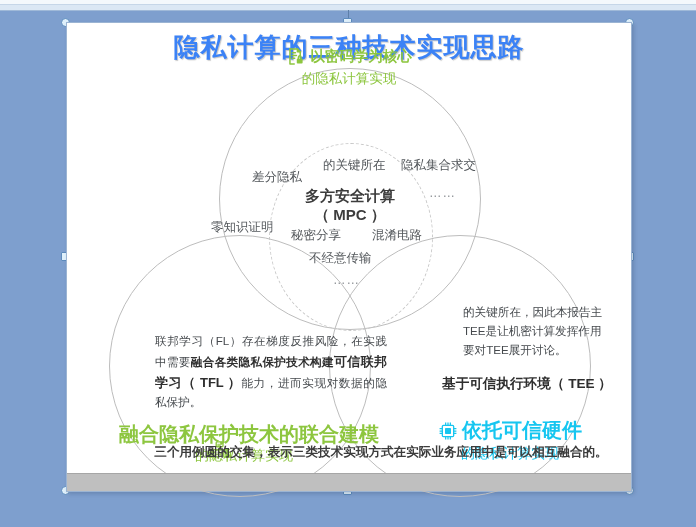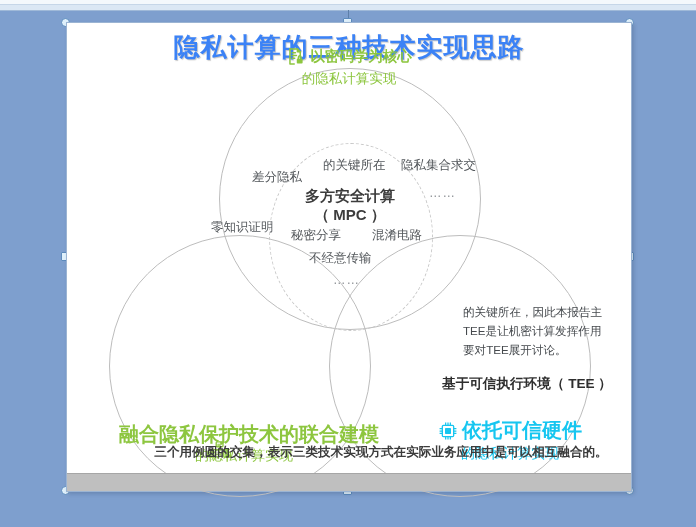--- a/index.html
+++ b/index.html
@@ -294,20 +294,23 @@
       <div class="mpc-term" style="left:224px; top:204px;">秘密分享</div>
       <div class="mpc-term" style="left:305px; top:204px;">混淆电路</div>
       <div class="mpc-term" style="left:242px; top:227px;">不经意传输</div>
 
       <div class="mpc-dots" style="left:362px; top:163px;">……</div>
       <div class="mpc-dots" style="left:266px; top:250px;">……</div>
 
       <div class="mpc-core" style="left:202px; top:164px; width:162px;">多方安全计算</div>
       <div class="mpc-core" style="left:202px; top:183px; width:162px;">（ MPC ）</div>
 
+      <div class="para" id="para-fl">
+        <span>联邦学习（FL）存在梯度反推风险，</span><span>在实践中需要</span><b>融合各类隐私保护技</b><b>术构建</b><span class="big">可信联邦学习（ TFL ）</span><span>能力，进而实现对数据的隐私保护。</span>
+      </div>
 
       <div class="label-block" id="label-fl">
         <div class="label-row-top green">融合隐私保护技术的联合建模</div>
         <div class="label-row-bot green">的隐私计算实现</div>
         <span class="fl-icon">
           <svg class="icon-svg" width="25" height="22" viewBox="0 0 26 24" fill="none" stroke="#8dc63f" stroke-width="1.5">
             <rect x="9.4" y="0.9" width="7.4" height="5.4" rx="1"></rect>
             <path d="M10.6 3.6h5M10.6 5.1h3.4" stroke-width="1"></path>
             <path d="M13.1 6.3v3.1M13.1 9.4H4.9v2.6M13.1 9.4h8.2v2.6" stroke-width="1.2"></path>
             <rect x="1.1" y="12.2" width="7.4" height="5.4" rx="1"></rect>

